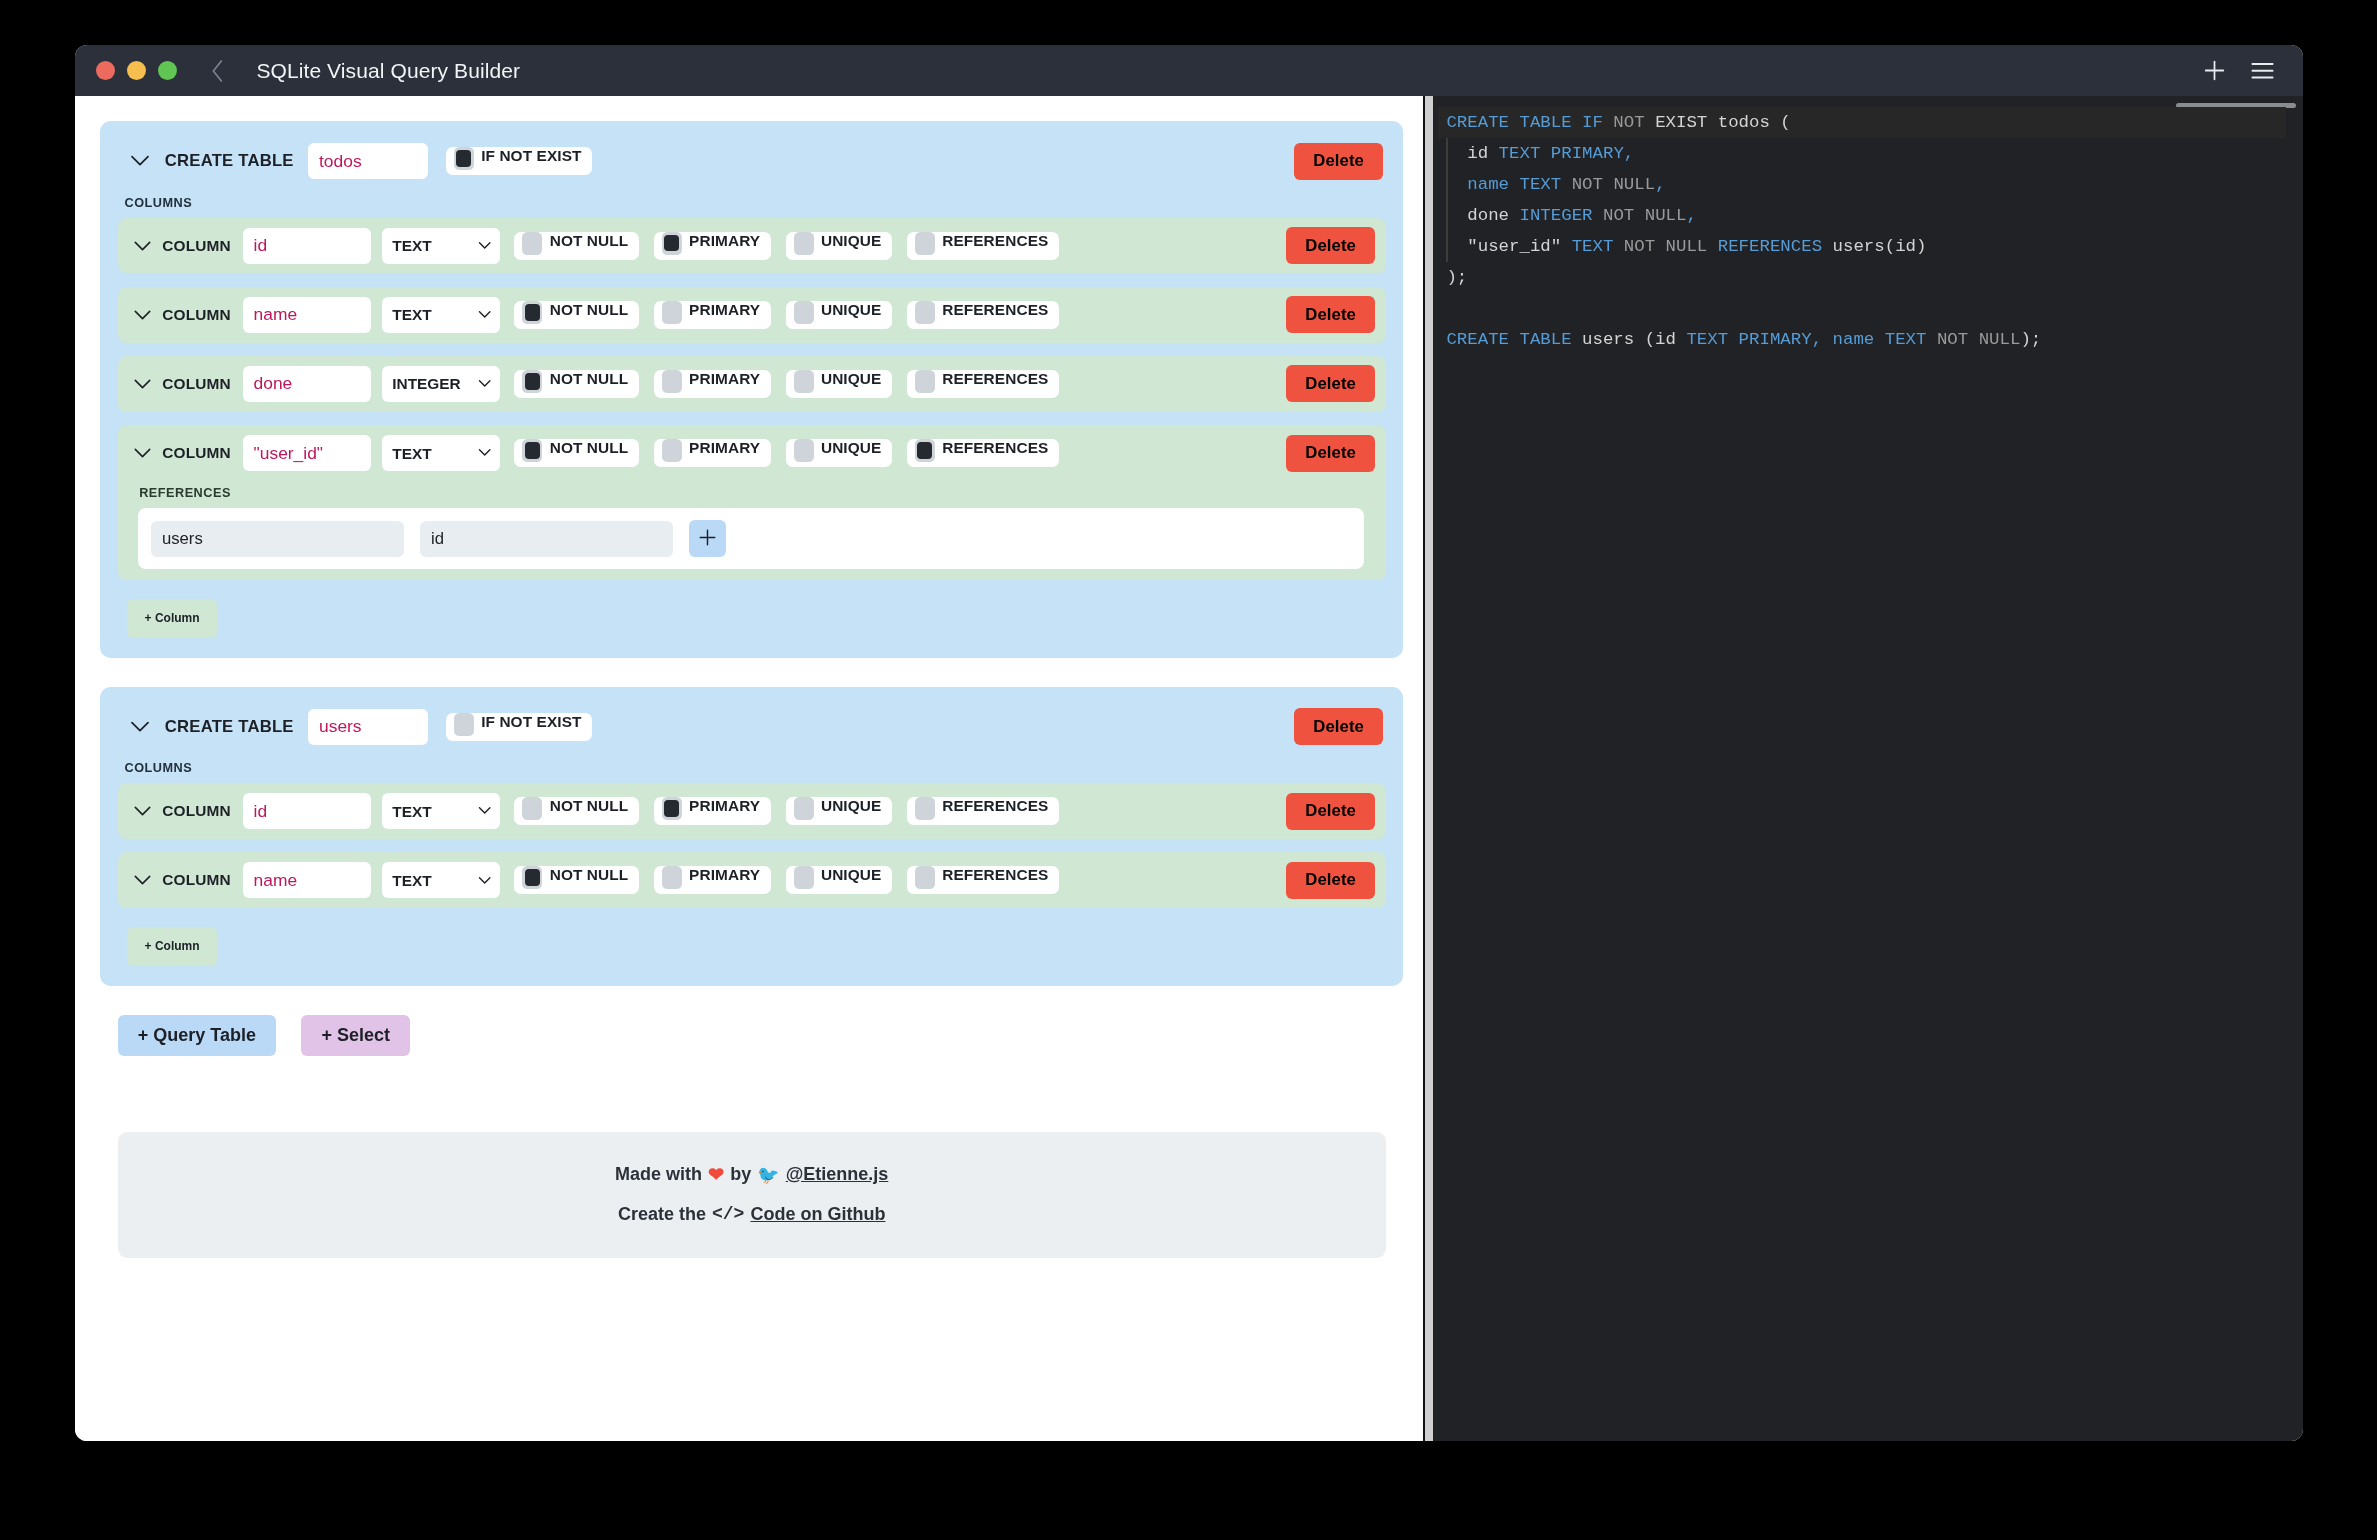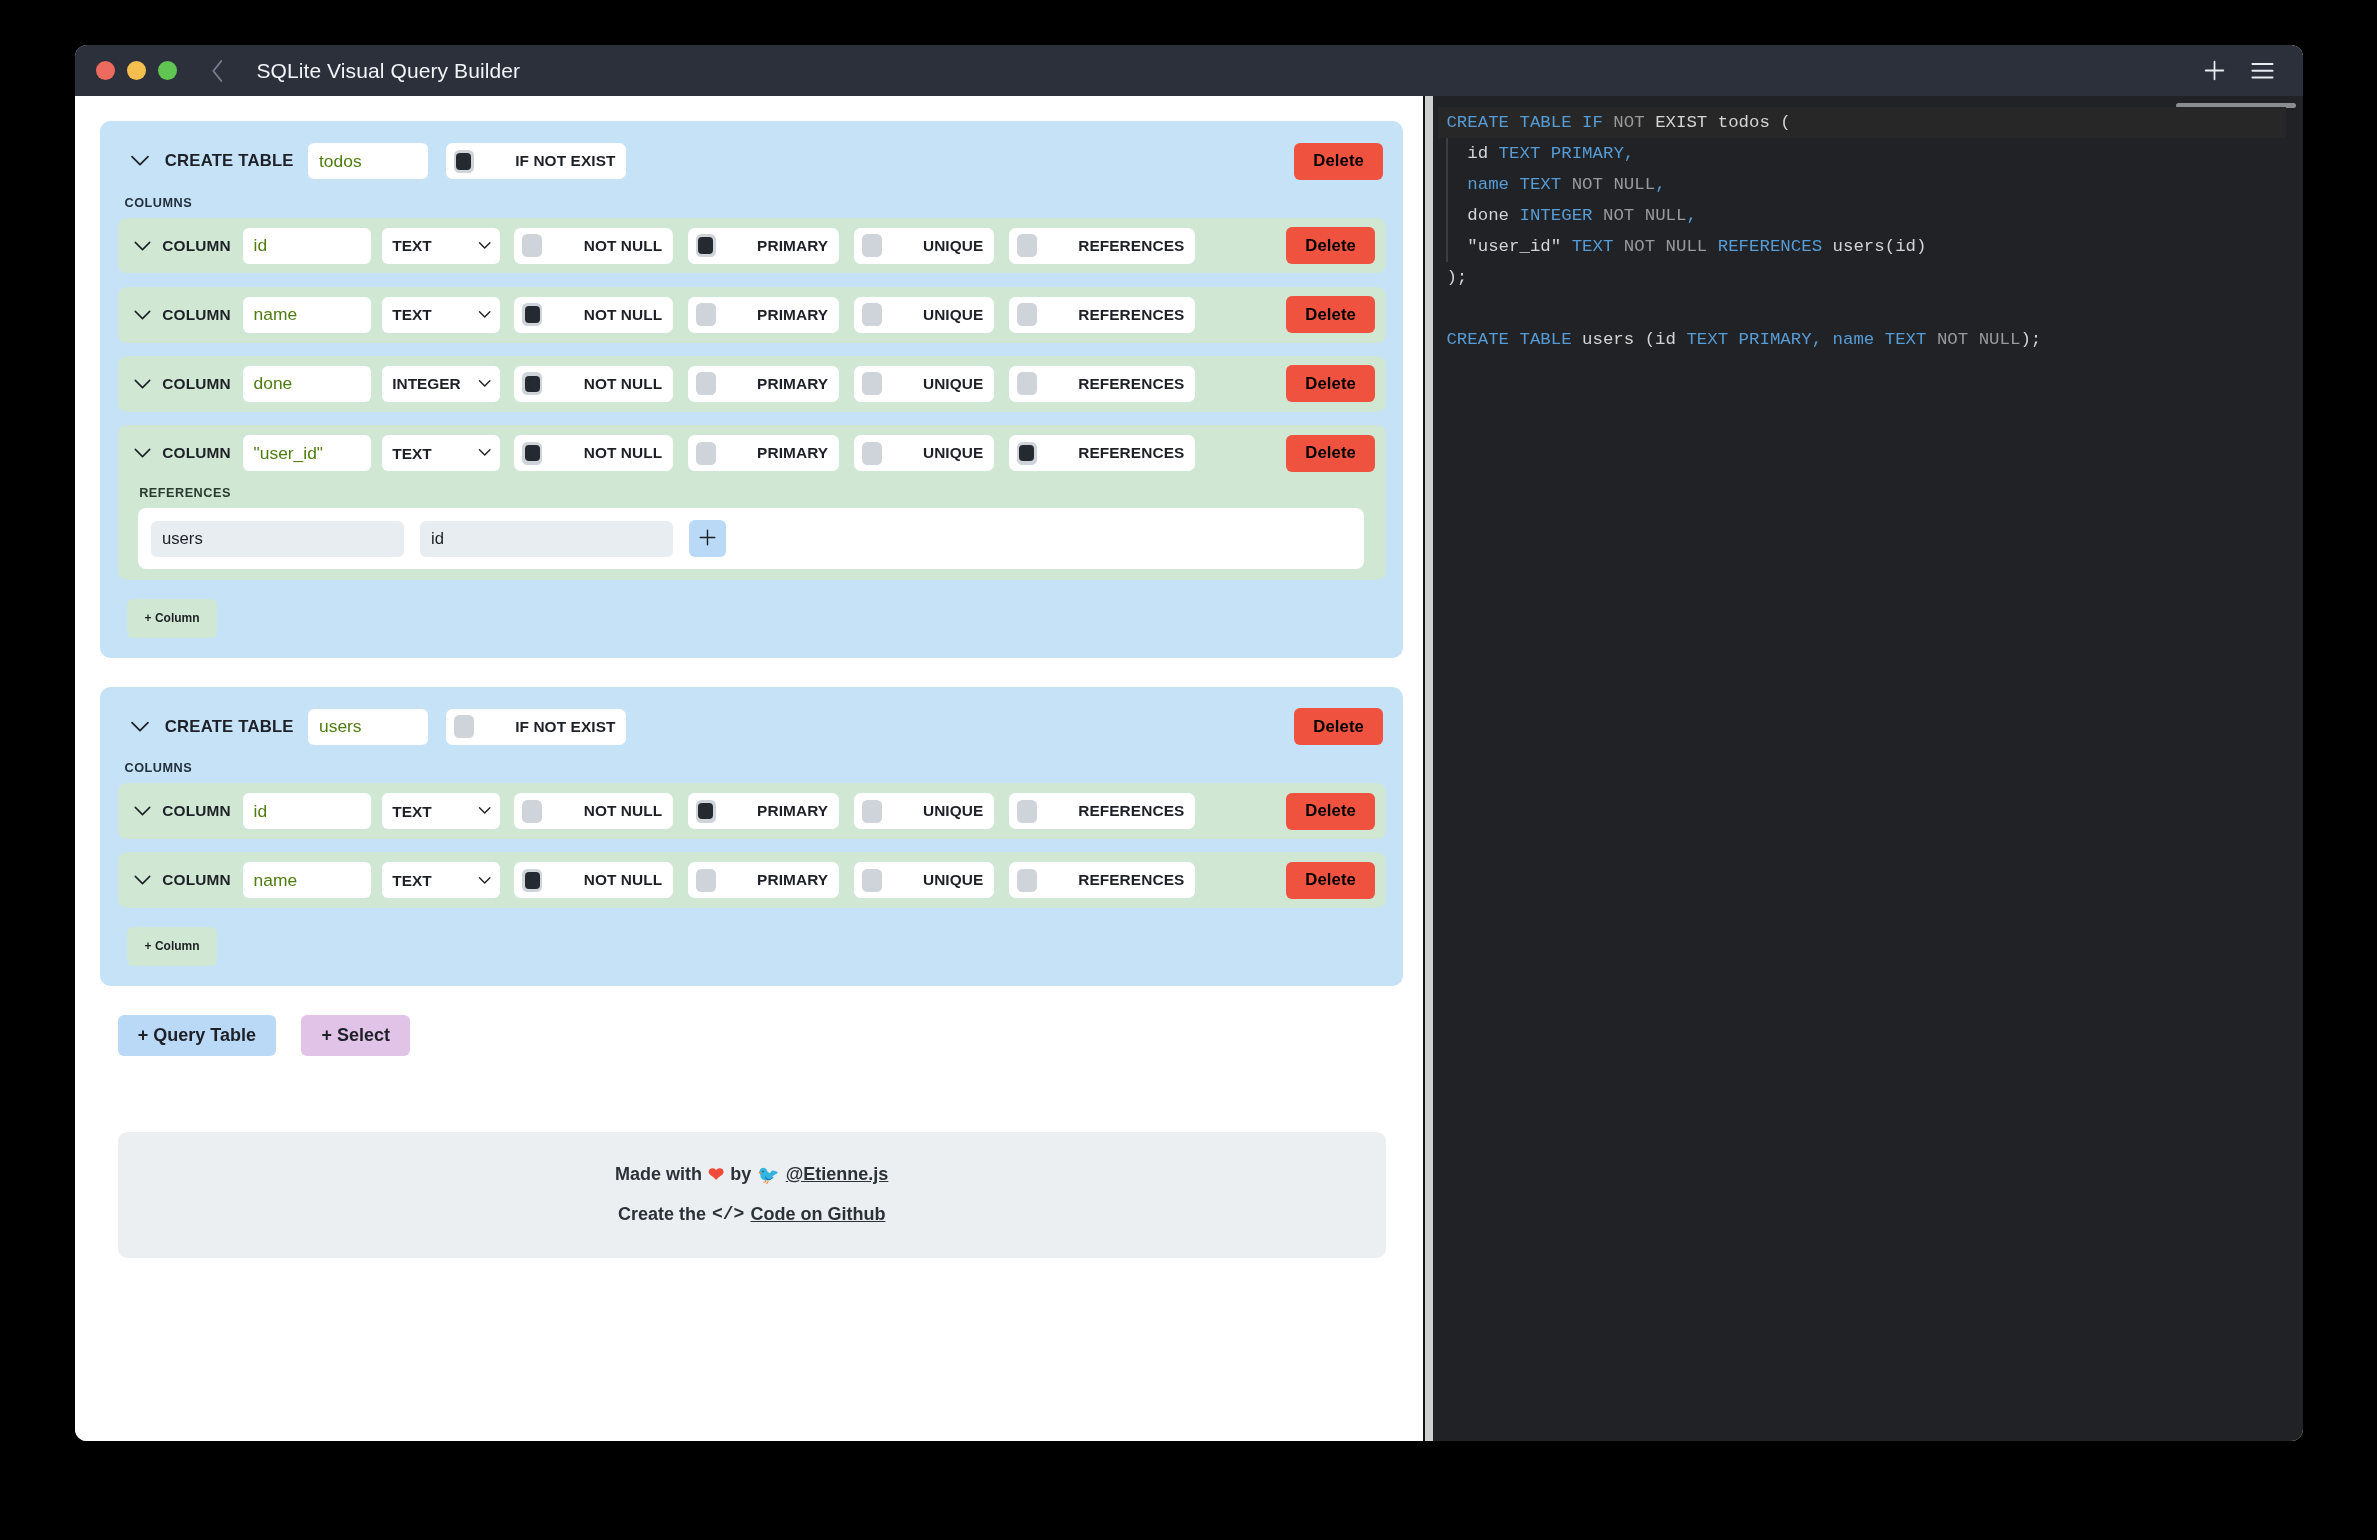--- a/index.html
+++ b/index.html
@@ -86,30 +86,29 @@
   .chev-btn svg { stroke: #1d2026; }
   .card-head-label {
     font-size: 16.7px; font-weight: 700; letter-spacing: 0.2px;
     color: #1d2026; margin-left: 9.4px; margin-right: 14.7px;
     white-space: nowrap;
   }
   .text-input {
     background: #ffffff;
     border: none; border-radius: 6px;
     height: 36px; width: 120px;
-    font-size: 17.4px; color: #4d7c0f;
+    font-size: 17.4px; color: #be185d;
     padding: 0 10.7px;
     font-family: "Liberation Sans", sans-serif;
   }
   .chk-pill {
-    display: inline-flex; align-items: center;
+    display: inline-flex; align-items: flex-start;
     background: #ffffff; border-radius: 6.7px;
-    height: 36px; padding: 0 10.7px 0 8px;
+    height: 28px; padding: 0 10.7px 0 8px;
     margin-left: 17.4px;
-    gap: 34px;
   }
   .chk-box {
     width: 20px; height: 23px;
     border-radius: 5.3px;
     background: #ced4da;
     flex: 0 0 auto;
     display: flex; align-items: center; justify-content: center;
   }
   .chk-box.checked { background: #ced4da; }
   .chk-box.checked::after {

